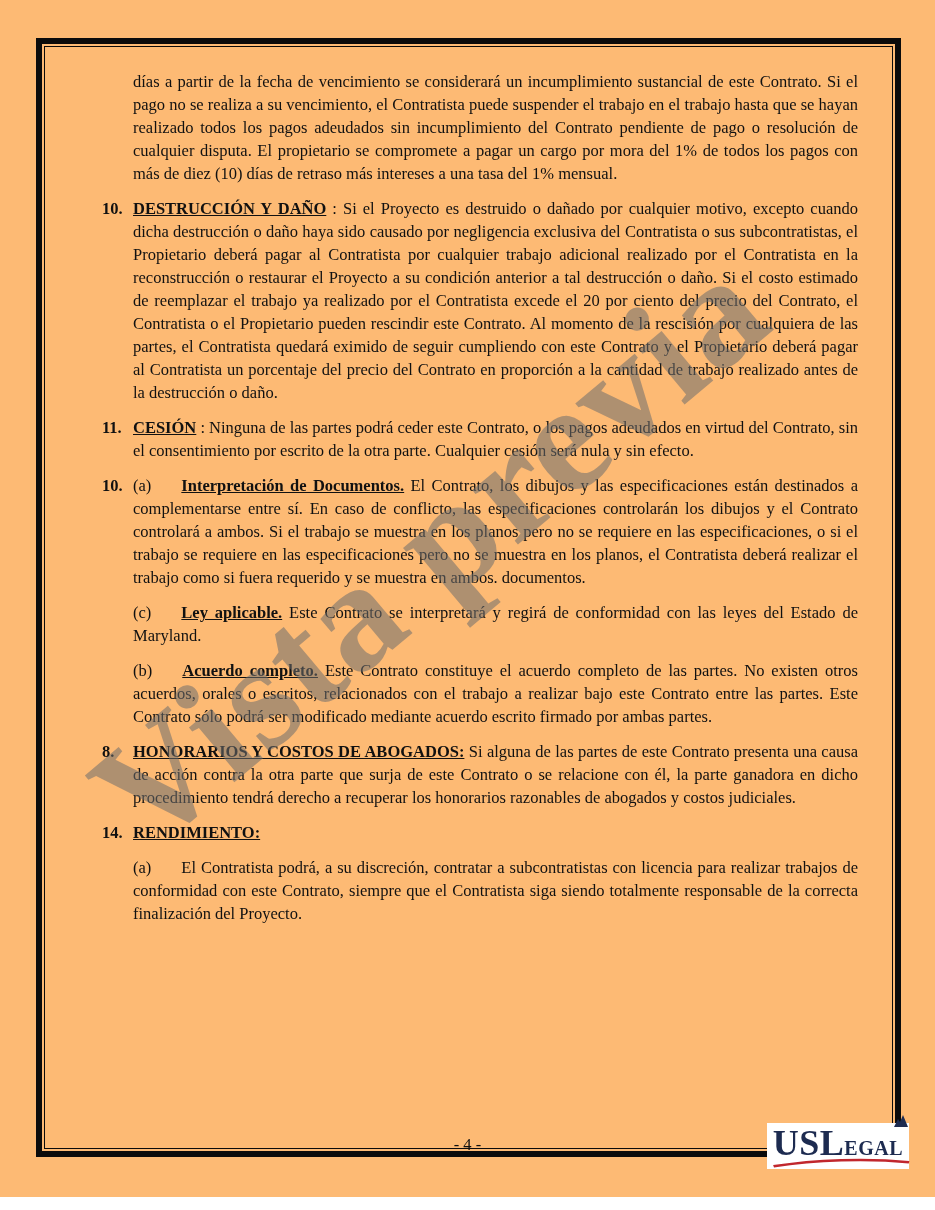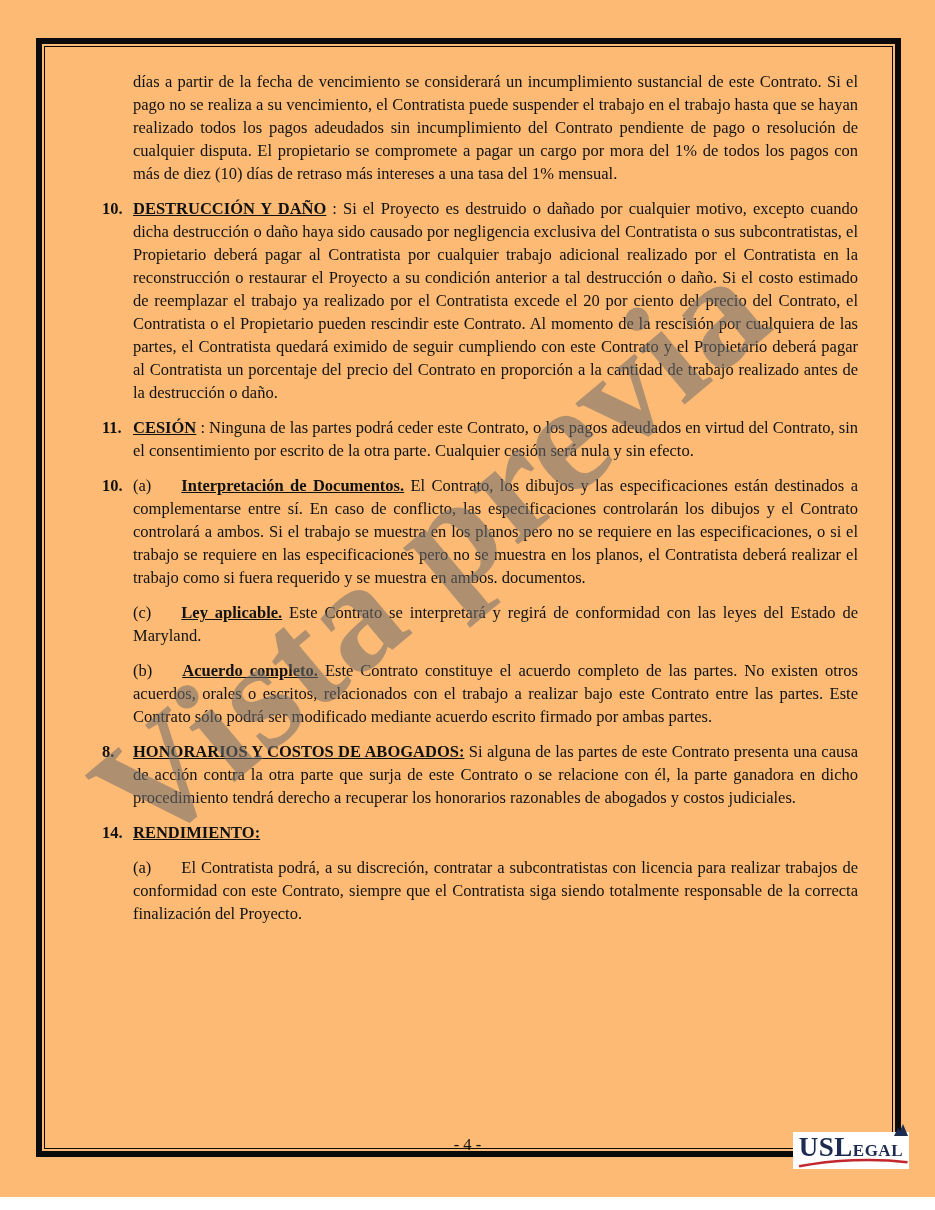--- a/index.html
+++ b/index.html
@@ -32,22 +32,22 @@
   }
   .page-number {
     position:absolute; left:0; right:0; bottom:42px; text-align:center;
     font-size:16.5px; z-index:2;
   }
   .logo {
     position:absolute; right:26px; bottom:28px; z-index:5;
     background:#ffffff; padding:2px 6px 8px 6px;
   }
   .logo-text { font-weight:700; color:#1d2b50; letter-spacing:0.5px; line-height:1; position:relative; display:inline-block; }
-  .logo-us, .logo-l { font-size:27px; }
-  .logo-egal { font-size:17px; }
+  .logo-us, .logo-l { font-size:36px; }
+  .logo-egal { font-size:20px; }
   .logo-swoosh { position:absolute; left:-2px; bottom:-7px; width:108%; height:10px; }
   .logo-eagle { position:absolute; right:-6px; top:-10px; width:16px; height:13px; }
 </style>
 </head>
 <body>
 
 <div class="page">
   <div class="frame">
     <div class="frame-inner"></div>
   </div>

